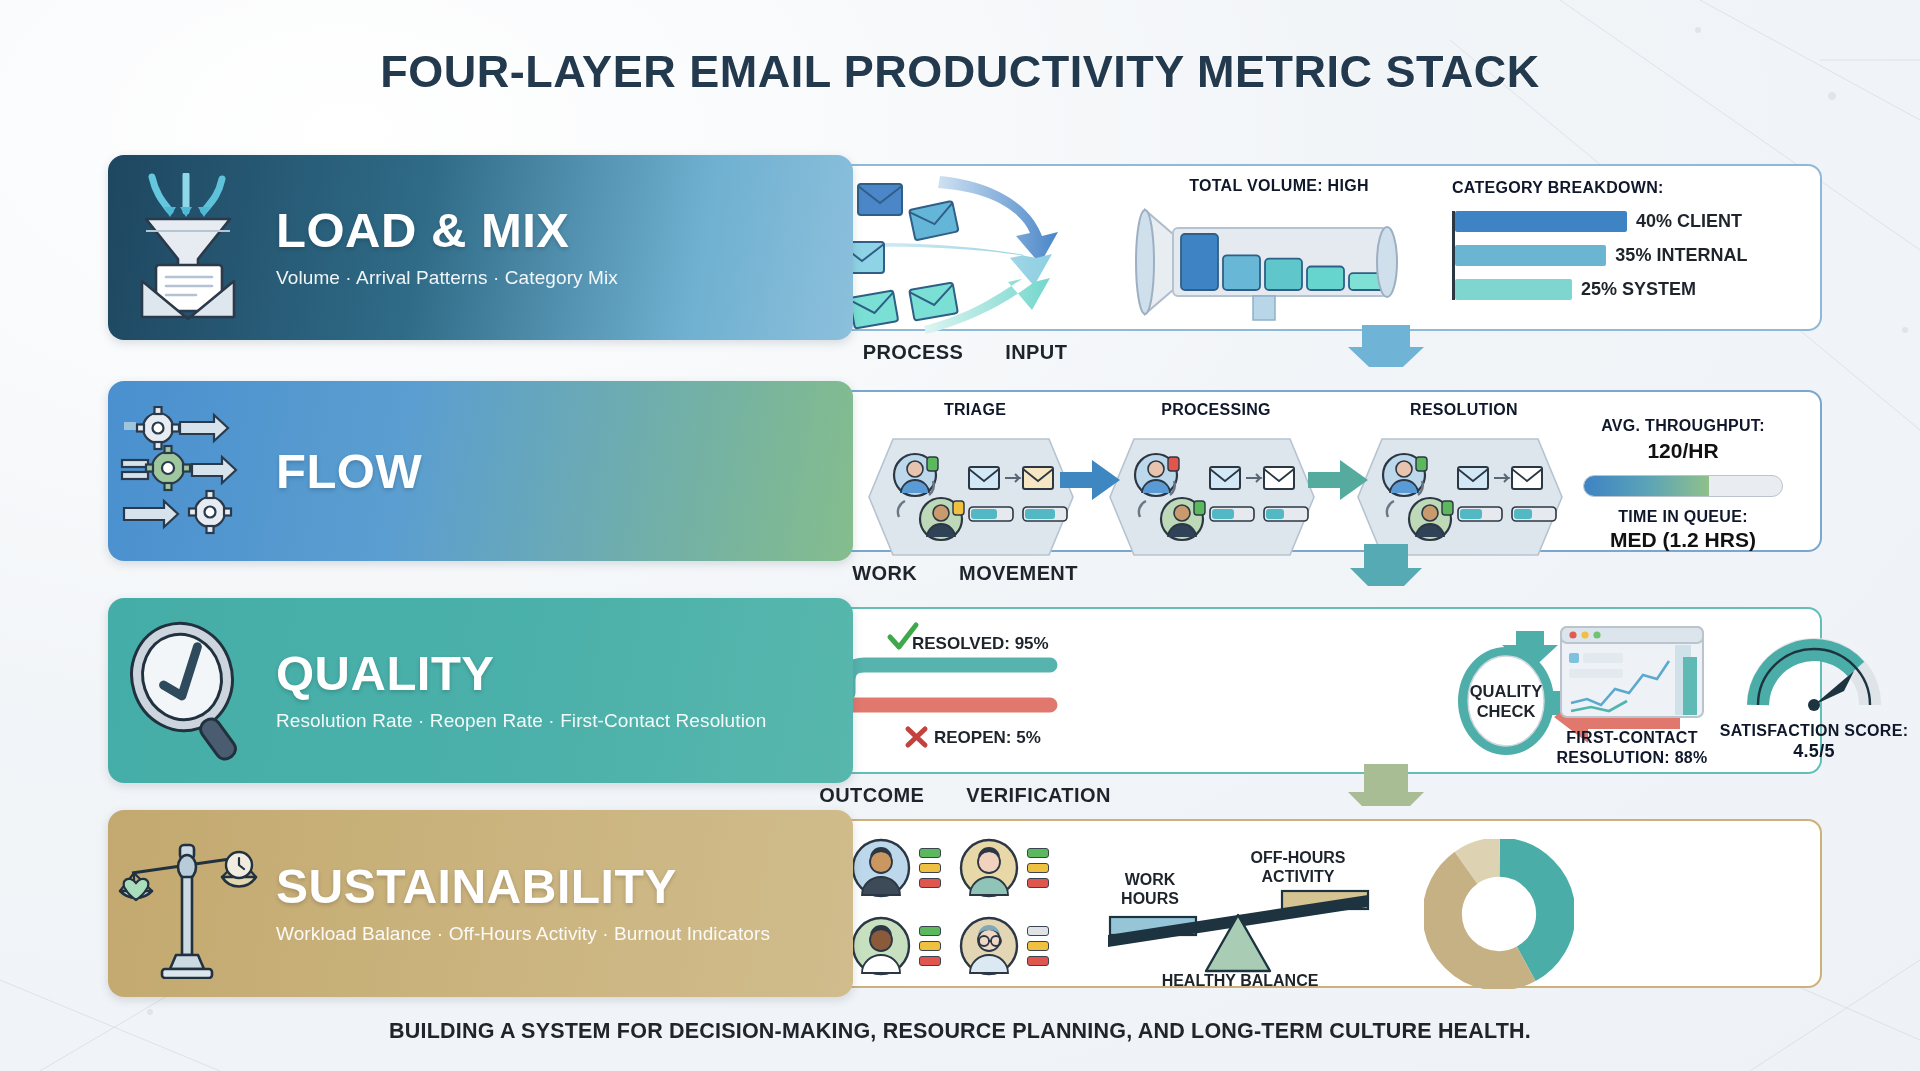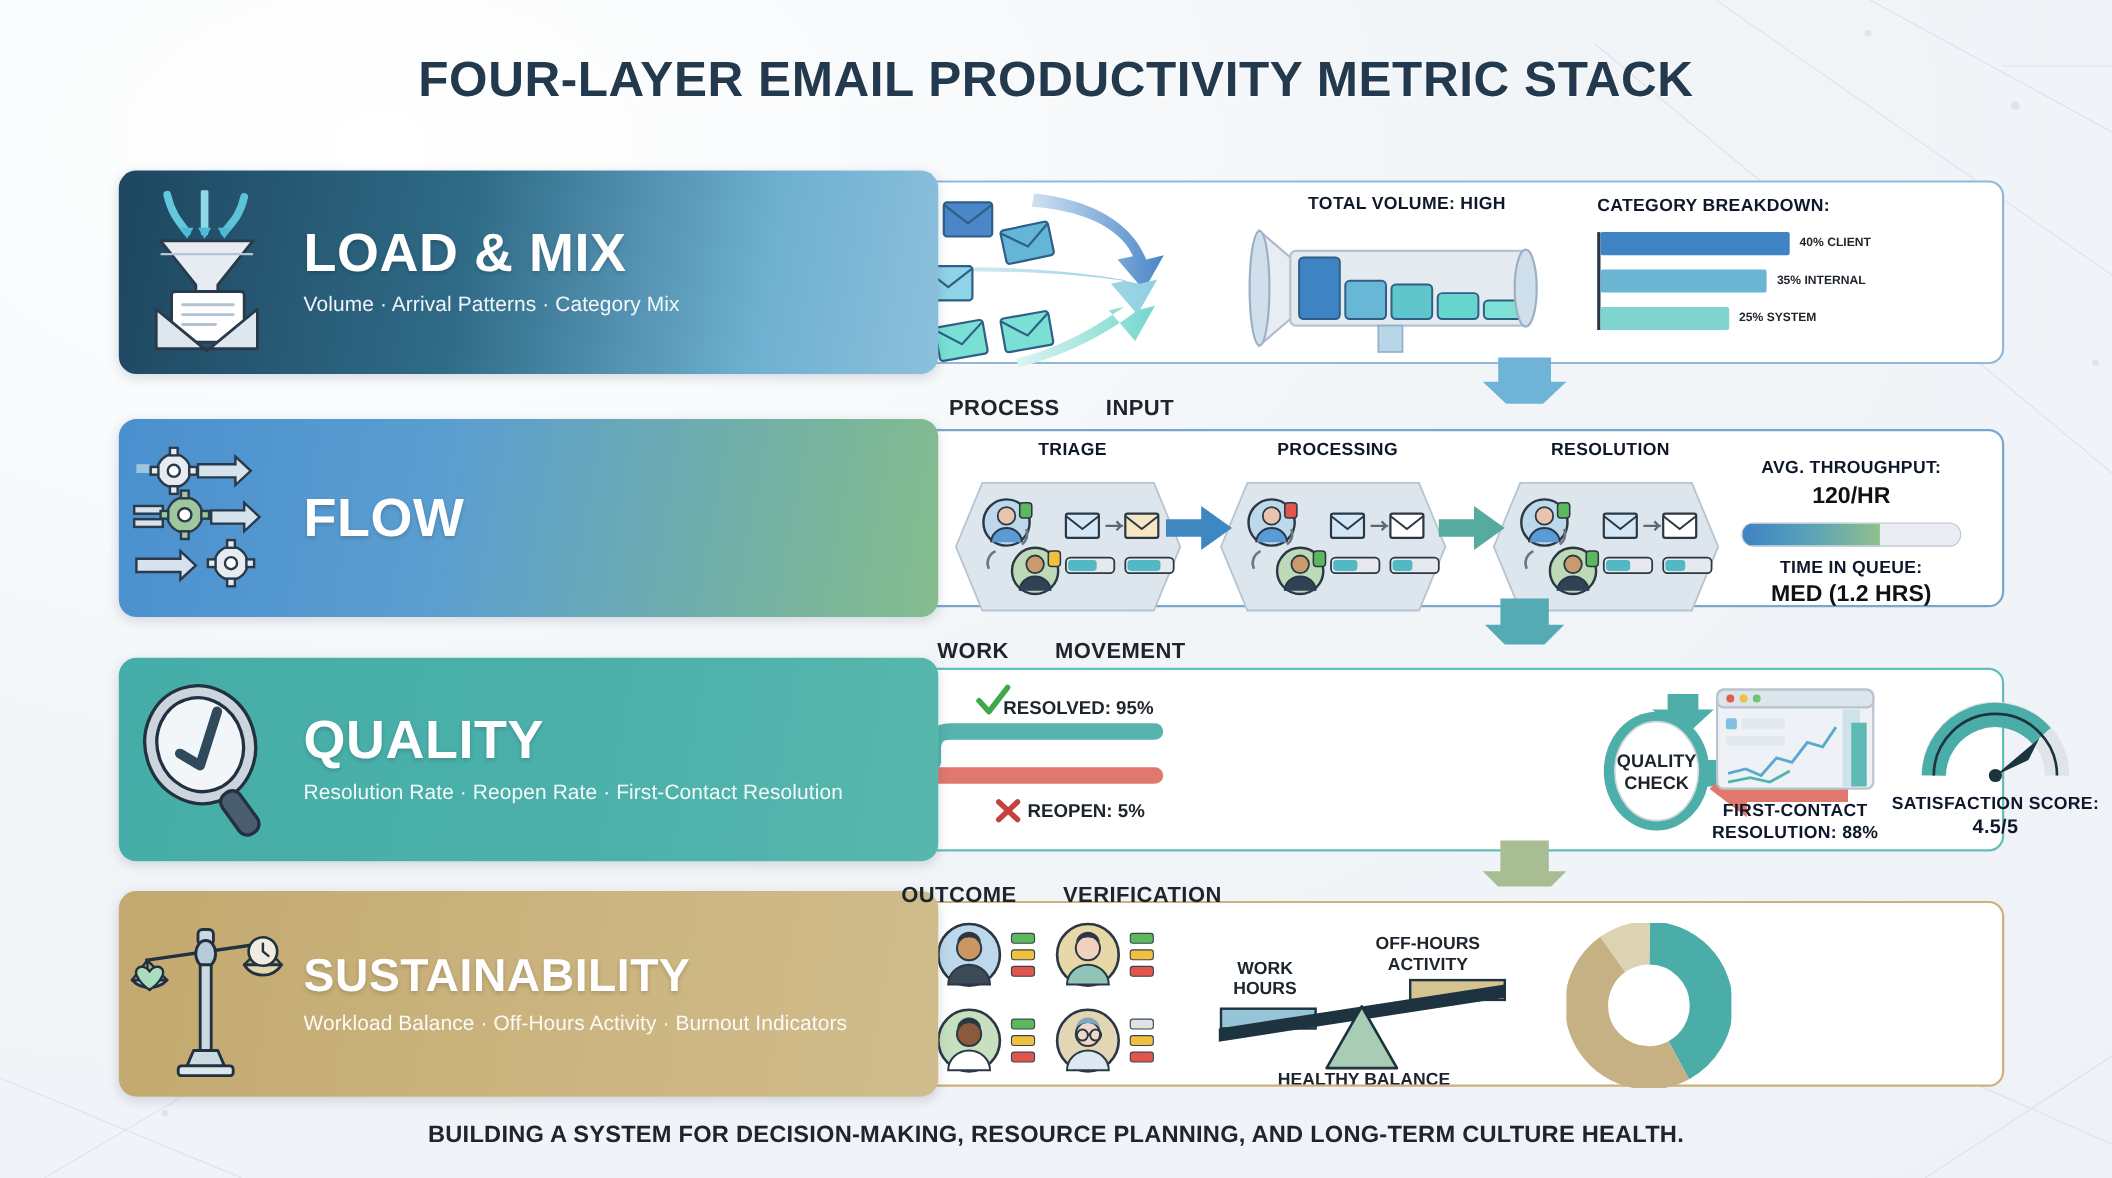--- a/index.html
+++ b/index.html
@@ -73,45 +73,45 @@
   #row2 { top: 381px; height: 180px; }
   #row2 .band { background: linear-gradient(100deg, #4a90cf 0%, #5b9ed0 40%, #79b59c 85%, #85bd8d 100%); }
   #row2 .band-title { font-size: 49px; }
 
   #row3 { top: 598px; height: 185px; padding-left: 43px; }
   #row3 .band { background: linear-gradient(100deg, #45ada7 0%, #4bb0aa 55%, #57b7ad 100%); }
   #row3 .band-title { font-size: 49px; }
 
   #row4 { top: 810px; height: 187px; }
   #row4 .band { background: linear-gradient(100deg, #c3a96f 0%, #cbb47f 55%, #d0bc8c 100%); }
-  #row4 .band-title { font-size: 42px; }
+  #row4 .band-title { font-size: 48px; }
 
   
   .connector {
     position: absolute; left: 108px; width: 1714px; height: 42px;
-    z-index: 5; display: flex; align-items: flex-end; justify-content: center;
+    z-index: 5; display: flex; align-items: flex-start; justify-content: center;
   }
   .connector .ctext {
     font-size: 20px; font-weight: 700; letter-spacing: .4px; color: #1d242b;
     white-space: nowrap;
   }
   .connector .gap { display: inline-block; width: 42px; }
   #conn1 { top: 341px; }
   #conn2 { top: 562px; }
   #conn3 { top: 784px; }
 
   
   .cap {
     font-size: 16px; font-weight: 700; letter-spacing: .3px; color: #0f172a;
     text-align: center; line-height: 1.22;
   }
   .cap.lg { font-size: 18px; }
   .bar-row { display:flex; align-items:center; gap:9px; margin-bottom: 13px; }
   .bar { height: 21px; border-radius: 2px; }
-  .bar-lbl { font-size: 11px; font-weight: 700; color:#1d242b; white-space:nowrap; }
+  .bar-lbl { font-size: 18px; font-weight: 700; color:#1d242b; white-space:nowrap; }
 
   .progress-track { width: 200px; height: 22px; border-radius: 11px; background:#e9edf1; border:1.5px solid #b9c4ce; overflow:hidden; }
   .progress-fill { height:100%; width:63%; background: linear-gradient(90deg,#3e83c4,#5aa3b8,#8fc08c); }
 
   .divider-h { height:1.5px; background:#d6dade; width: 180px; margin: 11px auto; }
   .statval { font-size: 21px; font-weight: 700; color:#111; }
 
   .status-chip { width: 22px; height: 10px; border-radius: 3px; border: 1.3px solid #3a4450; }
 </style>
 </head>

